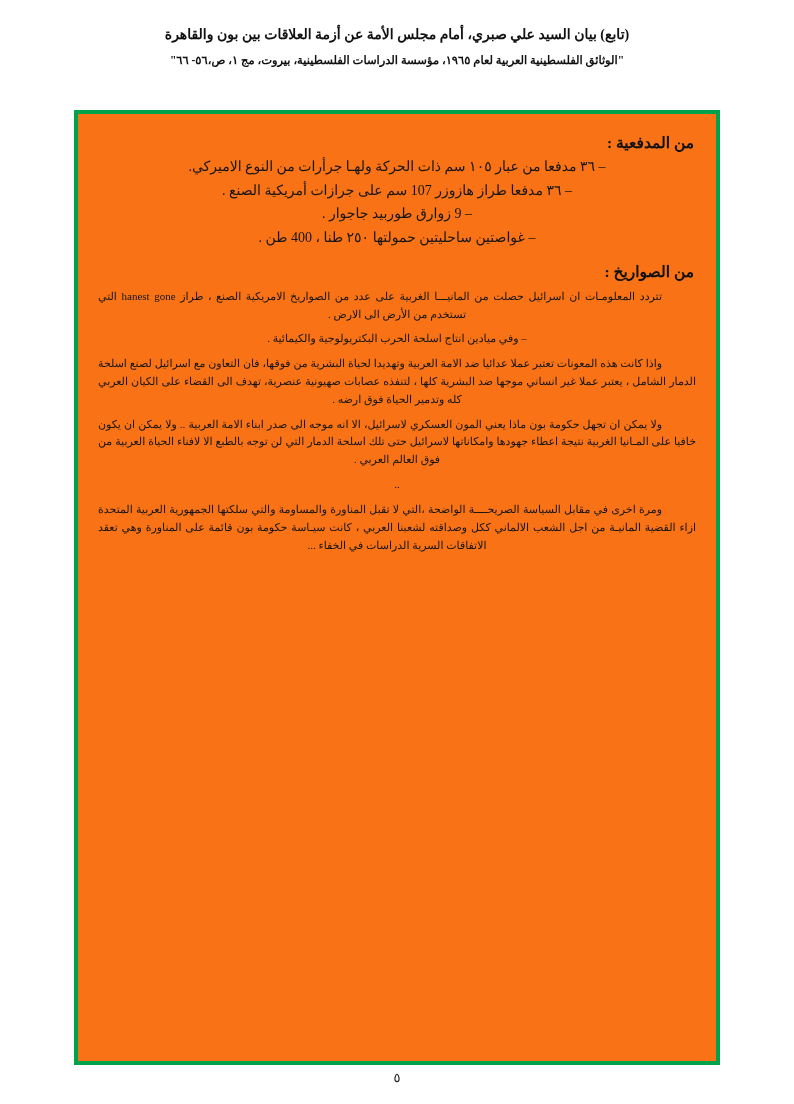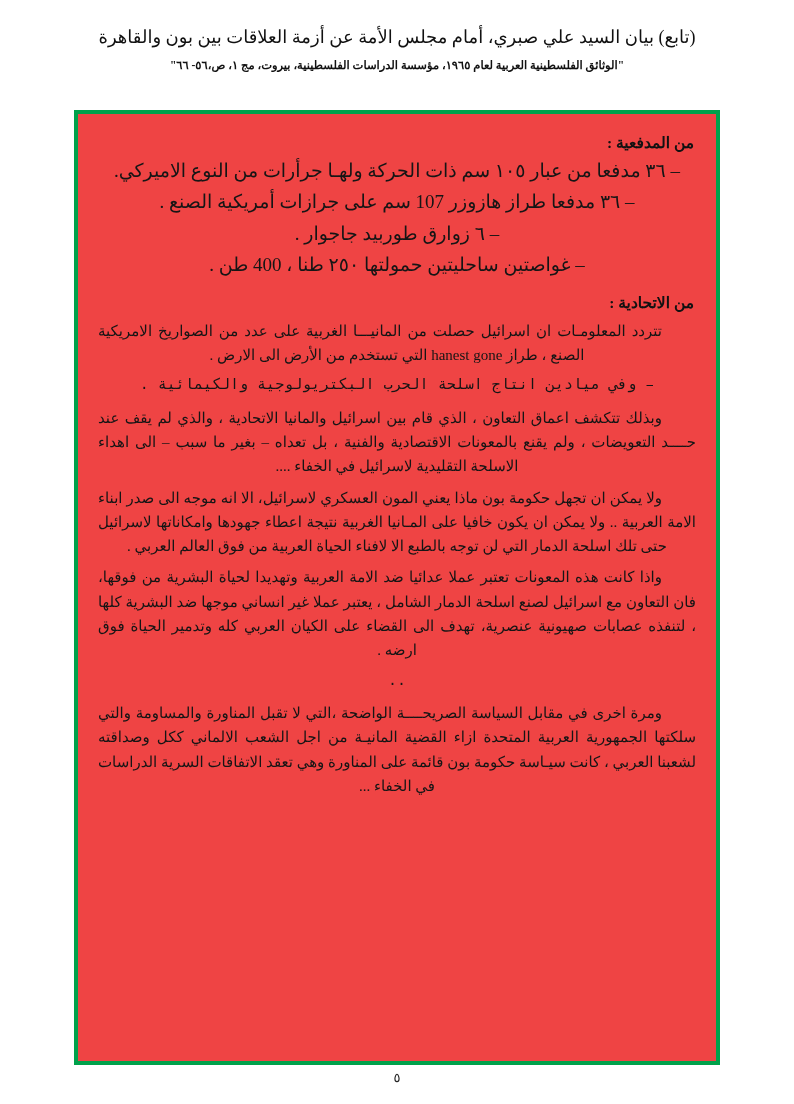--- a/index.html
+++ b/index.html
@@ -19,22 +19,22 @@
     width: 794px;
     height: 1104px;
     position: relative;
     box-sizing: border-box;
   }
   .header {
     text-align: center;
     padding-top: 26px;
   }
   .header-title {
-    font-size: 18px;
-    font-weight: normal;
+    font-size: 14px;
+    font-weight: bold;
     color: #111;
     direction: rtl;
     letter-spacing: 0px;
     line-height: 1.3;
   }
   .header-source {
     font-size: 11.5px;
     font-weight: bold;
     color: #111;
     direction: rtl;
@@ -42,60 +42,59 @@
     line-height: 1.3;
   }
   .frame {
     position: absolute;
     top: 110px;
     left: 74px;
     width: 646px;
     height: 955px;
     border: 4px solid #00a14b;
     box-sizing: border-box;
-    background: #ef4444;
+    background: #f97316;
   }
   .content {
     position: absolute;
     top: 12px;
     right: 14px;
     left: 14px;
     bottom: 10px;
     direction: rtl;
     text-align: right;
   }
   .sec-head {
     font-size: 15.5px;
     font-weight: bold;
     margin: 14px 8px 4px 0;
     text-align: right;
     color: #111;
   }
   .sec-head.first { margin-top: 8px; }
   .bullet {
-    font-size: 19px;
+    font-size: 14px;
     line-height: 1.55;
     margin: 2px 0 2px 0;
     text-align: center;
     color: #151515;
   }
   .para {
-    font-size: 15px;
+    font-size: 11px;
     line-height: 1.62;
     text-align: justify;
     text-align-last: center;
     margin: 7px 6px 7px 6px;
     color: #151515;
     text-indent: 34px;
   }
   .para.noindent { text-indent: 0; }
   .para.center {
     text-align: center;
     text-align-last: center;
-    font-family: Liberation Mono, monospace;
   }
   .footer {
     position: absolute;
     bottom: 18px;
     left: 0;
     width: 100%;
     text-align: center;
     font-size: 13px;
     color: #222;
   }
@@ -110,29 +109,28 @@
     <div class="header-source">"الوثائق الفلسطينية العربية لعام ١٩٦٥، مؤسسة الدراسات الفلسطينية، بيروت، مج ١، ص،٥٦- ٦٦"</div>
   </div>
 
   <div class="frame">
     <div class="content">
 
       <div class="sec-head first">من المدفعية :</div>
       <div class="bullet">– ٣٦ مدفعا من عبار ١٠٥ سم ذات الحركة ولهـا جرأرات من النوع الاميركي.</div>
       <div class="bullet">– ٣٦ مدفعا طراز هازوزر 107 سم على جرازات أمريكية الصنع .</div>
 
-      <div class="bullet">– ٦ زوارق طوربيد جاجوار  .</div>
+      <div class="bullet">– 9 زوارق طوربيد جاجوار  .</div>
       <div class="bullet">– غواصتين ساحليتين حمولتها ٢٥٠ طنا ، 400 طن .</div>
 
-      <div class="sec-head">من الاتحادية :</div>
+      <div class="sec-head">من الصواريخ :</div>
       <div class="para">تتردد المعلومـات  ان اسرائيل حصلت من المانيـــا  الغربية  على عدد من الصواريخ الامريكية الصنع ، طراز hanest gone التي تستخدم من الأرض الى الارض .</div>
       <div class="para center noindent">– وفي ميادين انتاج اسلحة الحرب البكتريولوجية والكيمائية .</div>
-      <div class="para">وبذلك تتكشف اعماق التعاون ،  الذي قام بين اسرائيل والمانيا الاتحادية ، والذي لم يقف عند حــــد التعويضات ، ولم يقنع بالمعونات الاقتصادية والفنية ، بل تعداه – بغير ما سبب – الى اهداء الاسلحة التقليدية لاسرائيل في الخفاء ....</div>
+      <div class="para">واذا كانت هذه المعونات تعتبر عملا عدائيا ضد الامة العربية وتهديدا لحياة البشرية من فوقها، فان التعاون مع اسرائيل لصنع اسلحة الدمار الشامل ، يعتبر عملا غير انساني موجها ضد البشرية كلها ، لتنفذه عصابات صهيونية عنصرية، تهدف الى القضاء على الكيان العربي كله وتدمير الحياة فوق ارضه .</div>
       <div class="para">ولا يمكن ان تجهل حكومة بون ماذا يعني المون العسكري لاسرائيل، الا انه موجه الى صدر ابناء الامة العربية .. ولا يمكن ان يكون خافيا على المـانيا الغربية نتيجة اعطاء جهودها وامكاناتها لاسرائيل حتى تلك اسلحة الدمار التي لن توجه بالطبع الا لافناء الحياة العربية من فوق العالم العربي .</div>
-      <div class="para">واذا كانت هذه المعونات تعتبر عملا عدائيا ضد الامة العربية وتهديدا لحياة البشرية من فوقها، فان التعاون مع اسرائيل لصنع اسلحة الدمار الشامل ، يعتبر عملا غير انساني موجها ضد البشرية كلها ، لتنفذه عصابات صهيونية عنصرية، تهدف الى القضاء على الكيان العربي كله وتدمير الحياة فوق ارضه .</div>
       <div class="para center noindent">..</div>
       <div class="para">ومرة اخرى في مقابل السياسة الصريحــــة الواضحة ،التي لا تقبل المناورة والمساومة والتي  سلكتها الجمهورية العربية المتحدة ازاء القضية المانيـة من اجل الشعب الالماني ككل وصداقته لشعبنا العربي ، كانت سيـاسة حكومة بون قائمة على المناورة وهي تعقد الاتفاقات السرية الدراسات في الخفاء ...</div>
 
     </div>
   </div>
 
   <div class="footer">٥</div>
 </div>
 
 </body></html>

